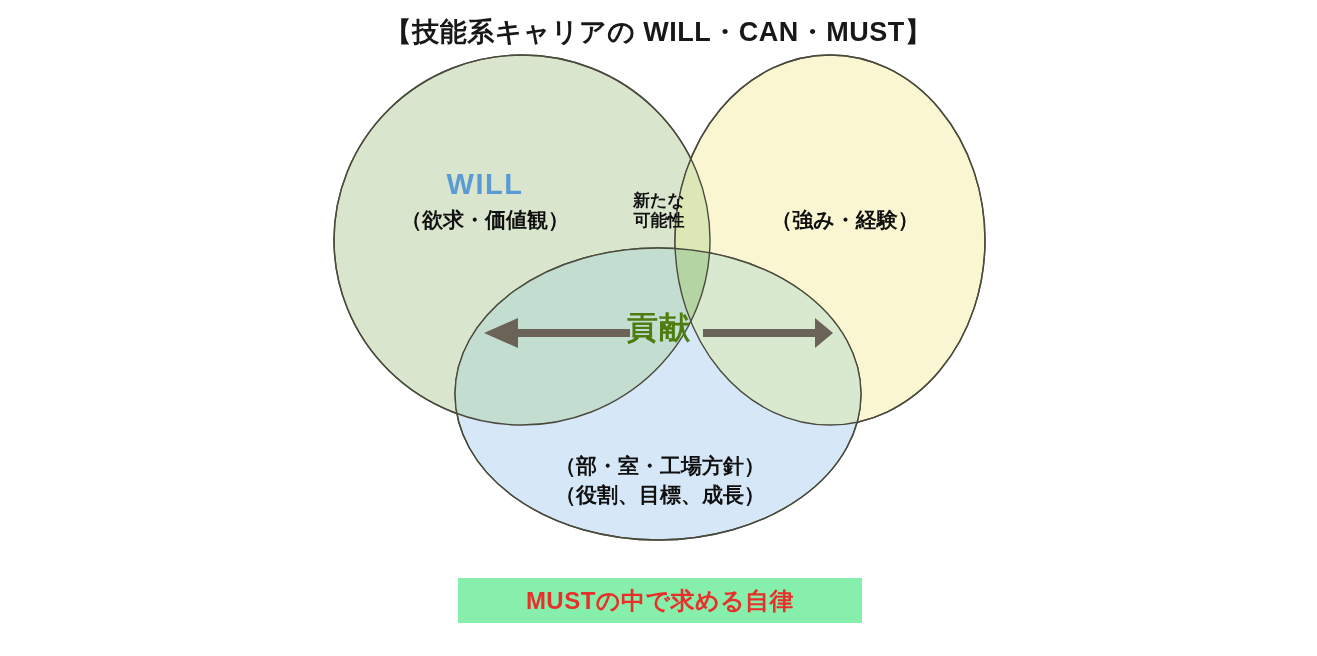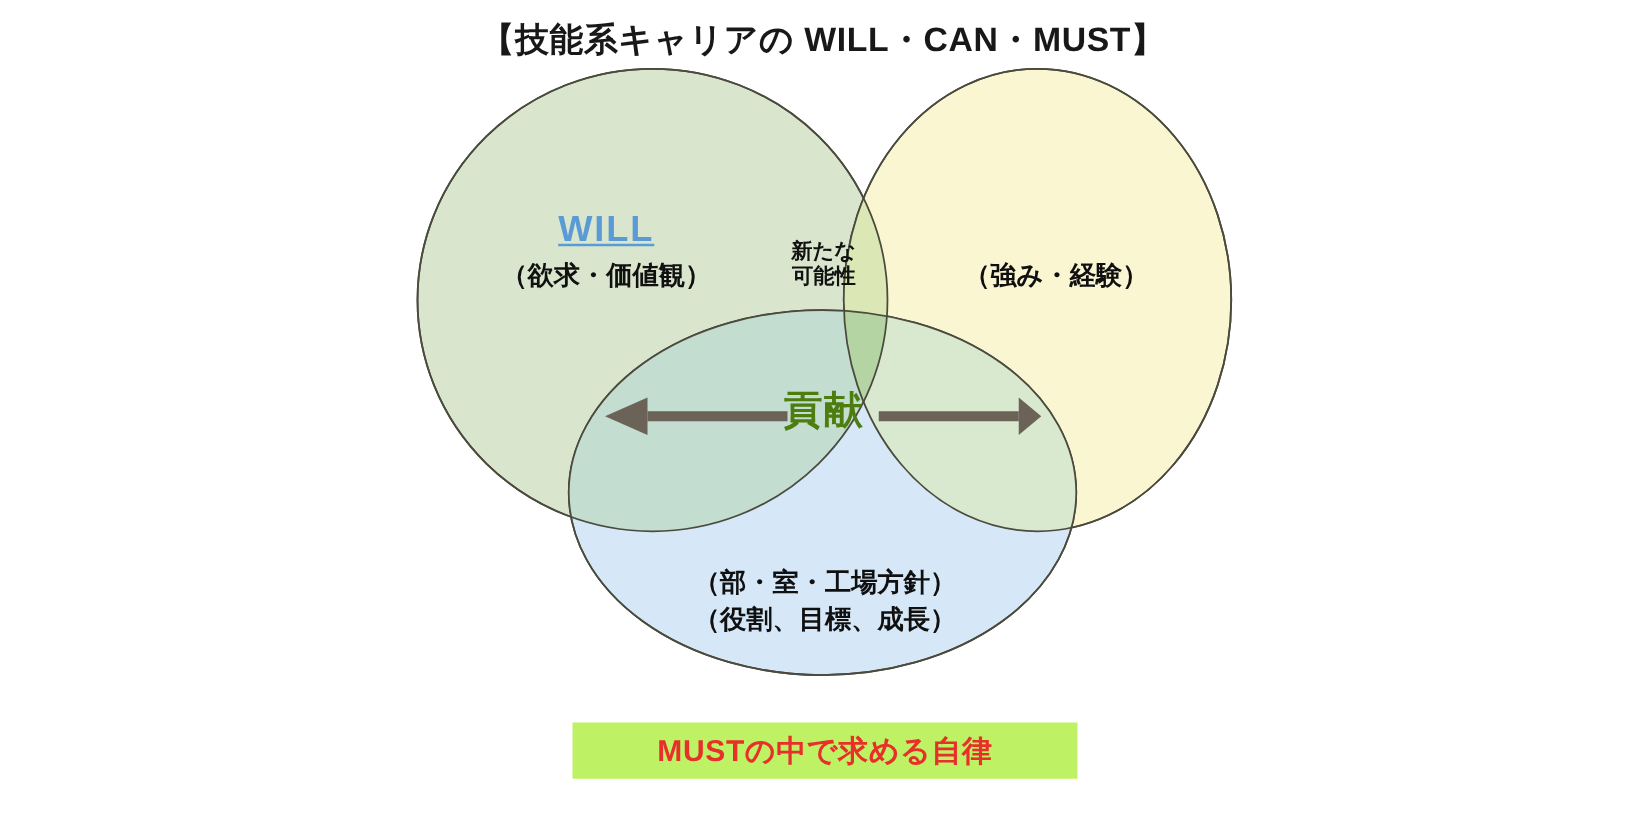--- a/index.html
+++ b/index.html
@@ -50,21 +50,20 @@
     position: absolute;
     text-align: center;
     white-space: nowrap;
     pointer-events: none;
   }
   .circle-title {
     font-size: 29px;
     font-weight: bold;
     color: #5b9bd5;
     letter-spacing: 1.5px;
-    text-decoration: underline;
   }
   .circle-sub {
     font-size: 21px;
     font-weight: bold;
     color: #101010;
     letter-spacing: 0px;
   }
 
   #will-title { left: 345px; top: 168px; width: 280px; }
   #will-sub   { left: 345px; top: 206px; width: 280px; }
@@ -97,21 +96,21 @@
     letter-spacing: 1px;
   }
 
   
   .banner {
     position: absolute;
     left: 458px;
     top: 578px;
     width: 404px;
     height: 45px;
-    background: #bef264;
+    background: #86efac;
     display: flex;
     align-items: center;
     justify-content: center;
   }
   .banner-text {
     font-size: 24px;
     font-weight: bold;
     color: #e8302a;
     letter-spacing: 0.5px;
     white-space: nowrap;

